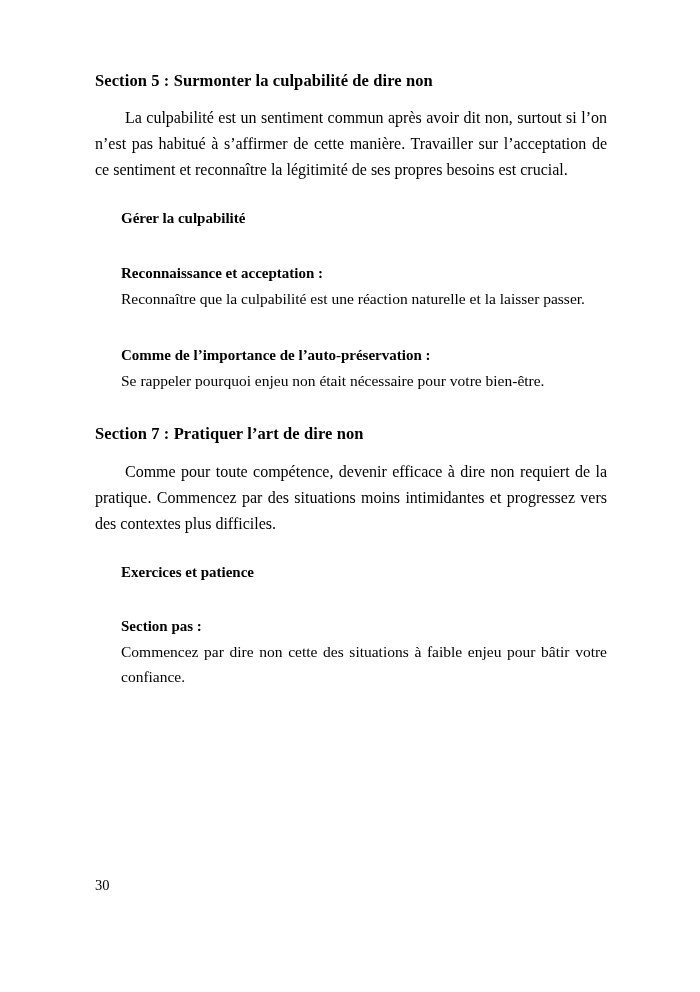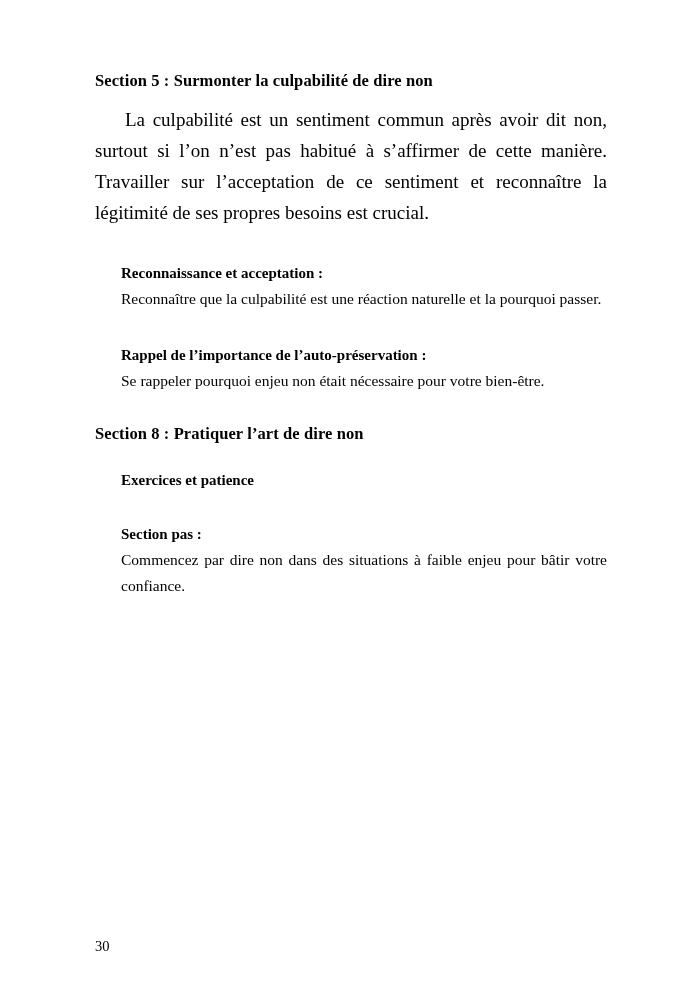--- a/index.html
+++ b/index.html
@@ -31,21 +31,21 @@
     font-size: 16.5px;
     font-weight: bold;
     margin: 0 0 0 0;
     line-height: 1.3;
     letter-spacing: 0.1px;
   }
   .section-block {
     margin-top: 0;
   }
   p.body-par {
-    font-size: 19px;
+    font-size: 16px;
     line-height: 1.62;
     text-align: justify;
     margin: 14px 0 0 0;
     text-indent: 30px;
   }
   h3.sub-title {
     font-size: 15px;
     font-weight: bold;
     margin: 26px 0 0 26px;
     line-height: 1.3;
@@ -66,53 +66,55 @@
     margin: 3px 0 0 0;
     padding-left: 26px;
     text-indent: 0;
   }
   .gap-before-section {
     margin-top: 30px;
   }
   .page-number {
     position: absolute;
     left: 95px;
-    top: 938px;
+    top: 877px;
     font-size: 14.5px;
     font-family: "Liberation Serif", "DejaVu Serif", serif;
   }
 </style>
 </head>
 <body>
 
 <div class="page">
   <div class="content">
 
     <div class="section-block">
       <h2 class="section-title">Section 5 : Surmonter la culpabilité de dire non</h2>
       <p class="body-par">La culpabilité est un sentiment commun après avoir dit non, surtout si l’on n’est pas habitué à s’affirmer de cette manière. Travailler sur l’acceptation de ce sentiment et reconnaître la légitimité de ses propres besoins est crucial.</p>
+      <h3 class="sub-title">Gérer la culpabilité</h3>
 
       <div class="item">
         <div class="item-label">Reconnaissance et acceptation :</div>
-        <p class="item-text">Reconnaître que la culpabilité est une réaction naturelle et la pourquoi passer.</p>
+        <p class="item-text">Reconnaître que la culpabilité est une réaction naturelle et la laisser passer.</p>
       </div>
 
       <div class="item">
-        <div class="item-label">Rappel de l’importance de l’auto-préservation :</div>
+        <div class="item-label">Comme de l’importance de l’auto-préservation :</div>
         <p class="item-text">Se rappeler pourquoi enjeu non était nécessaire pour votre bien-être.</p>
       </div>
     </div>
 
     <div class="section-block gap-before-section">
-      <h2 class="section-title">Section 8 : Pratiquer l’art de dire non</h2>
+      <h2 class="section-title">Section 7 : Pratiquer l’art de dire non</h2>
+      <p class="body-par">Comme pour toute compétence, devenir efficace à dire non requiert de la pratique. Commencez par des situations moins intimidantes et progressez vers des contextes plus difficiles.</p>
       <h3 class="sub-title">Exercices et patience</h3>
 
 
       <div class="item">
         <div class="item-label">Section pas :</div>
-        <p class="item-text">Commencez par dire non dans des situations à faible enjeu pour bâtir votre confiance.</p>
+        <p class="item-text">Commencez par dire non cette des situations à faible enjeu pour bâtir votre confiance.</p>
       </div>
     </div>
 
   </div>
 
   <div class="page-number">30</div>
 </div>
 
 </body></html>

